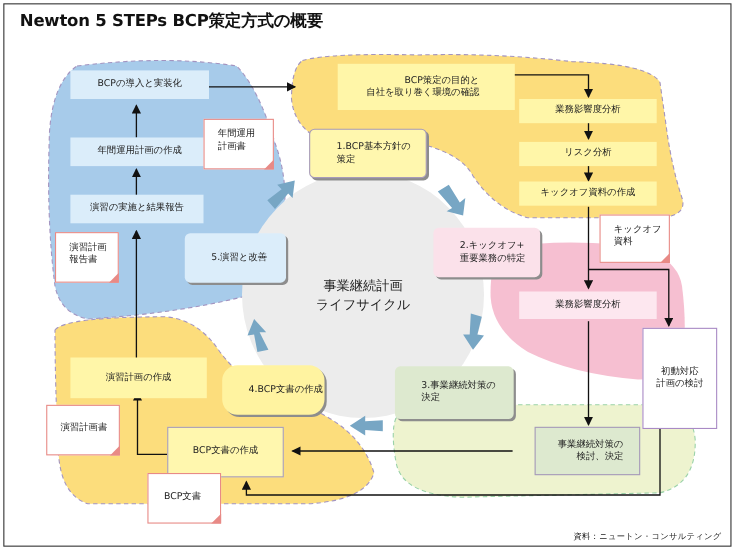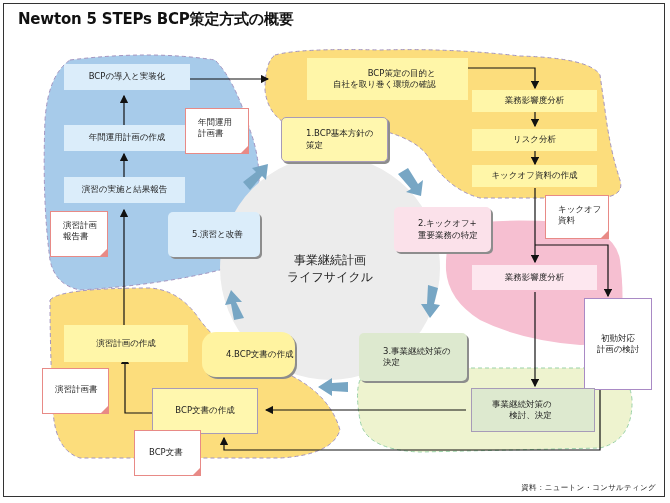--- a/index.html
+++ b/index.html
@@ -71,21 +71,21 @@
 <div class="box blue" style="left:64px;top:125px;width:126px;height:26px;">年間運用計画の作成</div>
 <div class="box blue" style="left:64px;top:177px;width:121px;height:26px;">演習の実施と結果報告</div>
 <div class="box yel left" style="left:275px;top:58px;width:161px;height:42px;padding-left:26px;">BCP策定の目的と
 自社を取り巻く環境の確認</div>
 <div class="box yel" style="left:472px;top:90px;width:125px;height:22px;">業務影響度分析</div>
 <div class="box yel" style="left:472px;top:129px;width:125px;height:22px;">リスク分析</div>
 <div class="box yel" style="left:472px;top:165px;width:125px;height:22px;">キックオフ資料の作成</div>
 <div class="box pinkbx" style="left:472px;top:265px;width:125px;height:25px;">業務影響度分析</div>
 <div class="box white" style="left:560px;top:298px;width:68px;height:92px;margin-left:24px;">初動対応
 計画の検討</div>
-<div class="box green left" style="left:439px;top:388px;width:124px;height:44px;padding-left:20px;">事業継続対策の
+<div class="box green left" style="left:454px;top:388px;width:96px;height:44px;padding-left:20px;">事業継続対策の
 検討、決定</div>
 <div class="box yel" style="left:64px;top:325px;width:124px;height:37px;">演習計画の作成</div>
 <div class="box yel2" style="left:152px;top:388px;width:106px;height:46px;">BCP文書の作成</div>
 
 <div class="step" style="left:281px;top:117px;width:107px;height:45px;background:#fff7ae;border:1px solid #a79bb8;">1.BCP基本方針の
   策定</div>
 <div class="step" style="left:394px;top:207px;width:97px;height:45px;background:#fbe1ea;">2.キックオフ+
 重要業務の特定</div>
 <div class="step" style="left:359px;top:333px;width:108px;height:48px;background:#dde9cf;">3.事業継続対策の
    決定</div>

